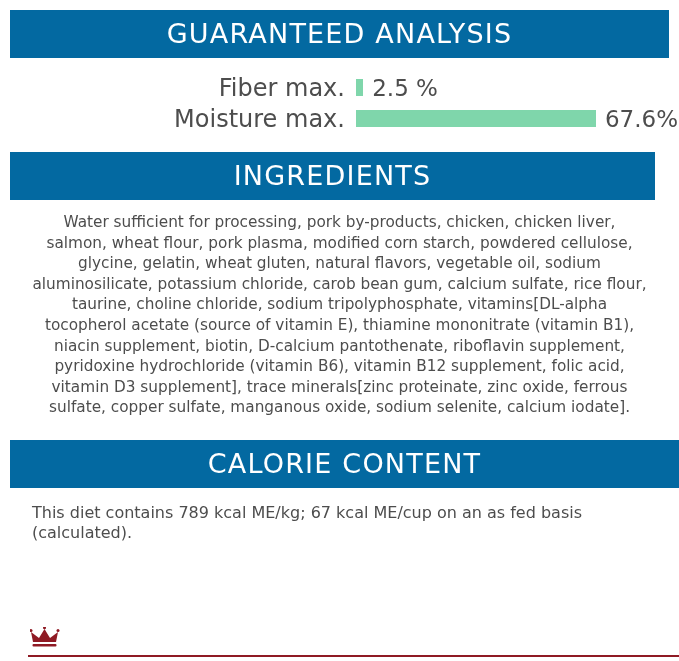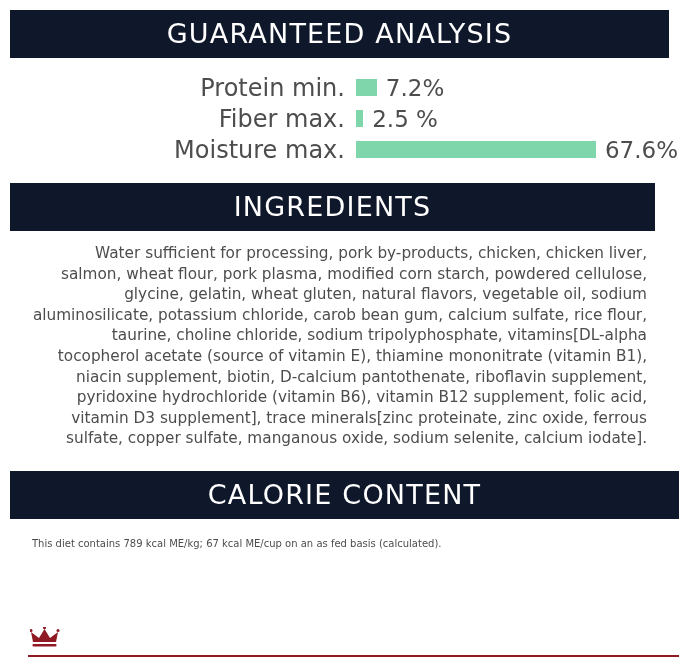--- a/index.html
+++ b/index.html
@@ -16,21 +16,21 @@
   }
   .page {
     position: relative;
     width: 679px;
     height: 661px;
     box-sizing: border-box;
   }
 
   
   .bar {
-    background: #0f172a;
+    background: #0369a1;
     color: #ffffff;
     text-align: center;
     font-size: 27px;
     letter-spacing: 1.2px;
     font-weight: 400;
     padding: 8px 0 9px 0;
     box-sizing: border-box;
   }
   .bar-ga   { margin: 10px 10px 0 10px; }
   .bar-ing  { margin: 18px 24px 0 10px; }
@@ -69,27 +69,27 @@
     vertical-align: middle;
     padding-left: 9px;
   }
 
   
   .ingredients {
     margin: 12px 32px 0 32px;
     font-size: 15.3px;
     line-height: 20.6px;
     color: #4d4d4d;
-    text-align: right;
+    text-align: center;
   }
 
   
   .calorie {
     margin: 15px 32px 0 32px;
-    font-size: 10px;
+    font-size: 16px;
     line-height: 20px;
     color: #4d4d4d;
   }
 
   
   .footer {
     position: absolute;
     left: 0;
     bottom: 0;
     width: 679px;
@@ -114,26 +114,20 @@
 </head>
 <body>
 
 <div class="page">
 
   <div class="bar bar-ga">GUARANTEED ANALYSIS</div>
 
   <table class="ga-table">
     <tbody>
       <tr class="ga-row">
-        <td class="ga-label">Protein min.</td>
-        <td class="ga-barcell">
-          <span class="ga-bar" style="width: 20.9px;"></span><span class="ga-value">7.2%</span>
-        </td>
-      </tr>
-      <tr class="ga-row">
         <td class="ga-label">Fiber max.</td>
         <td class="ga-barcell">
           <span class="ga-bar" style="width: 7.3px;"></span><span class="ga-value">2.5 %</span>
         </td>
       </tr>
       <tr class="ga-row">
         <td class="ga-label">Moisture max.</td>
         <td class="ga-barcell">
           <span class="ga-bar" style="width: 240px;"></span><span class="ga-value">67.6%</span>
         </td>

